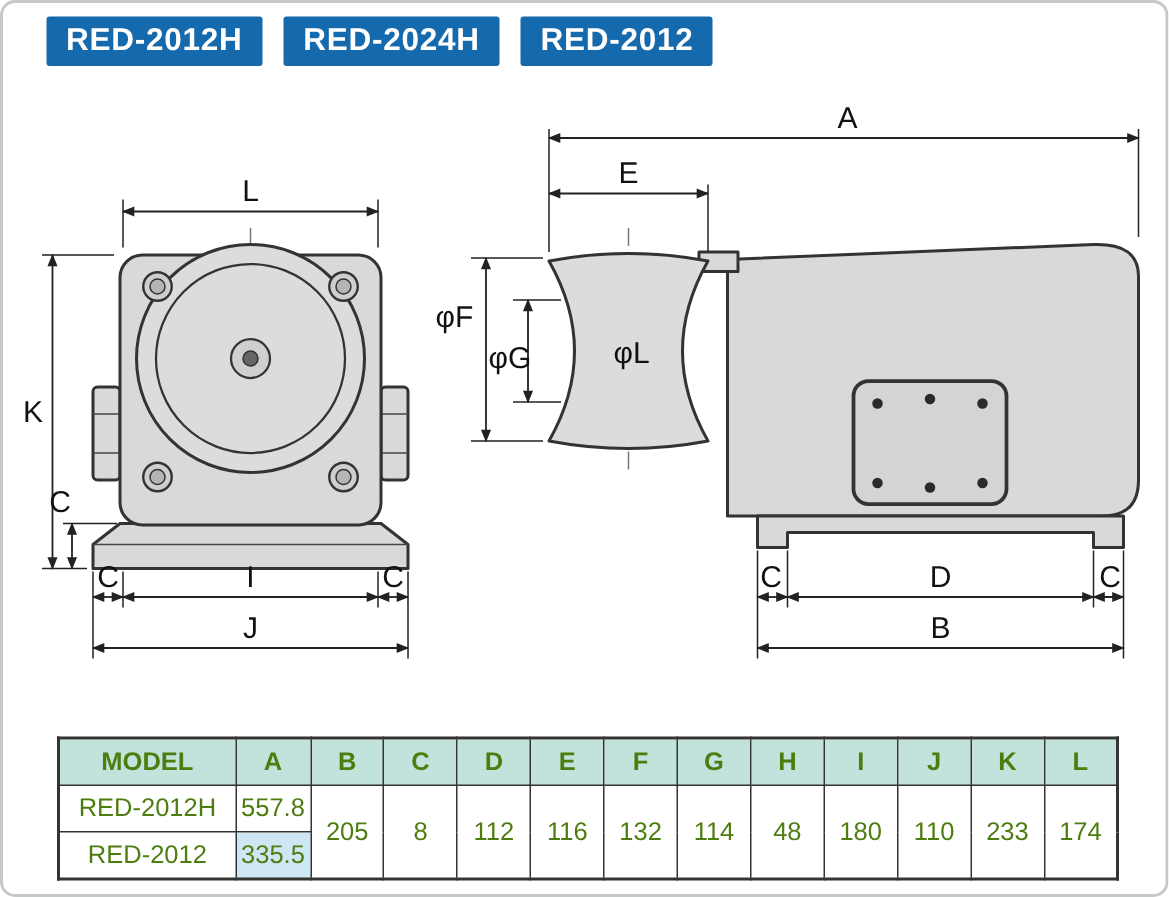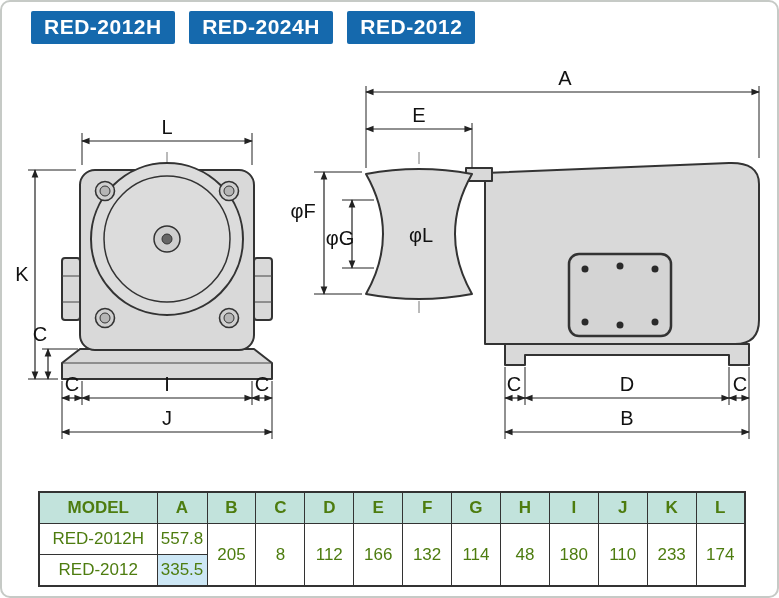--- a/index.html
+++ b/index.html
@@ -220,21 +220,21 @@
         <th>L</th>
       </tr>
     </thead>
     <tbody>
       <tr>
         <td>RED-2012H</td>
         <td>557.8</td>
         <td rowspan="2">205</td>
         <td rowspan="2">8</td>
         <td rowspan="2">112</td>
-        <td rowspan="2">166</td>
+        <td rowspan="2">116</td>
         <td rowspan="2">132</td>
         <td rowspan="2">114</td>
         <td rowspan="2">48</td>
         <td rowspan="2">180</td>
         <td rowspan="2">110</td>
         <td rowspan="2">233</td>
         <td rowspan="2">174</td>
       </tr>
       <tr>
         <td>RED-2012</td>

